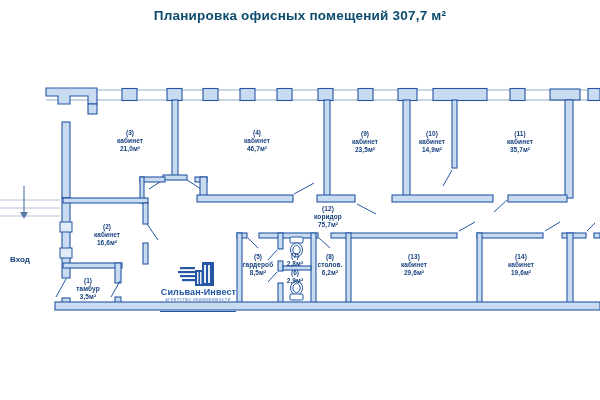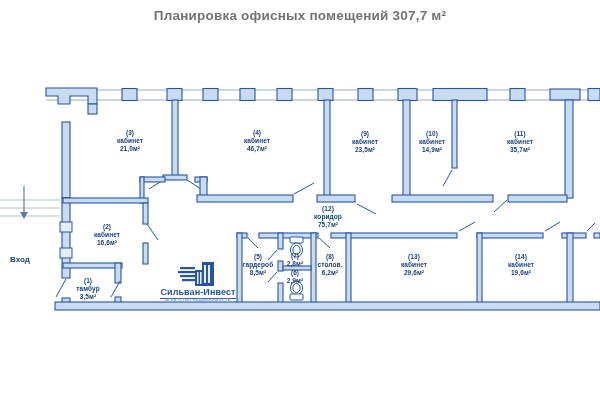--- a/index.html
+++ b/index.html
@@ -1,29 +1,29 @@
 <!DOCTYPE html>
 <html><head>
 <meta charset="utf-8">
 <style>
   html,body{margin:0;padding:0;background:#fff;}
   .stage{position:relative;width:600px;height:400px;background:#ffffff;overflow:hidden;
          font-family:"Liberation Sans",sans-serif;}
   .title{position:absolute;left:0;top:8px;width:600px;text-align:center;
-         font-size:13.5px;font-weight:bold;color:#737373;letter-spacing:0.2px;}
+         font-size:13.5px;font-weight:bold;color:#0c4a6e;letter-spacing:0.2px;}
   .plan-svg{position:absolute;left:0;top:0;}
   .room-label{position:absolute;text-align:center;color:#17407e;font-weight:bold;
               font-size:6.5px;line-height:1.25;letter-spacing:0.1px;}
   .room-label .ln{display:block;}
   .room-label .ln:empty{display:none;}
   .entrance{position:absolute;left:10px;top:255px;width:42px;
             font-size:8px;font-weight:bold;color:#17407e;}
-  .logo-name{position:absolute;left:160px;top:287px;width:76px;text-align:center;
+  .logo-name{position:absolute;left:160px;top:287px;width:76px;text-align:right;
              font-size:9px;font-weight:bold;color:#2456a4;letter-spacing:0.1px;
-             border-bottom:1px solid #2456a4;padding-bottom:1px;}
+             border-bottom:1px solid #2456a4;padding-bottom:14px;}
   .logo-sub{position:absolute;left:160px;top:298px;width:76px;text-align:center;
             font-size:3.6px;font-weight:bold;color:#6f93c4;letter-spacing:0.5px;
             text-transform:uppercase;}
   .w{fill:#c9dbf0;stroke:#2456a4;stroke-width:1.1;}
   .wl{fill:#e2edfa;stroke:#2456a4;stroke-width:1;}
   .ln-thin{stroke:#8ba3c0;stroke-width:0.9;fill:none;}
   .door{stroke:#2456a4;stroke-width:1;fill:none;}
   .step{stroke:#b3c2d6;stroke-width:1;fill:none;}
   .arrow{stroke:#5b79a8;stroke-width:1.2;fill:none;}
   .wc{fill:#ffffff;stroke:#2456a4;stroke-width:1;}

